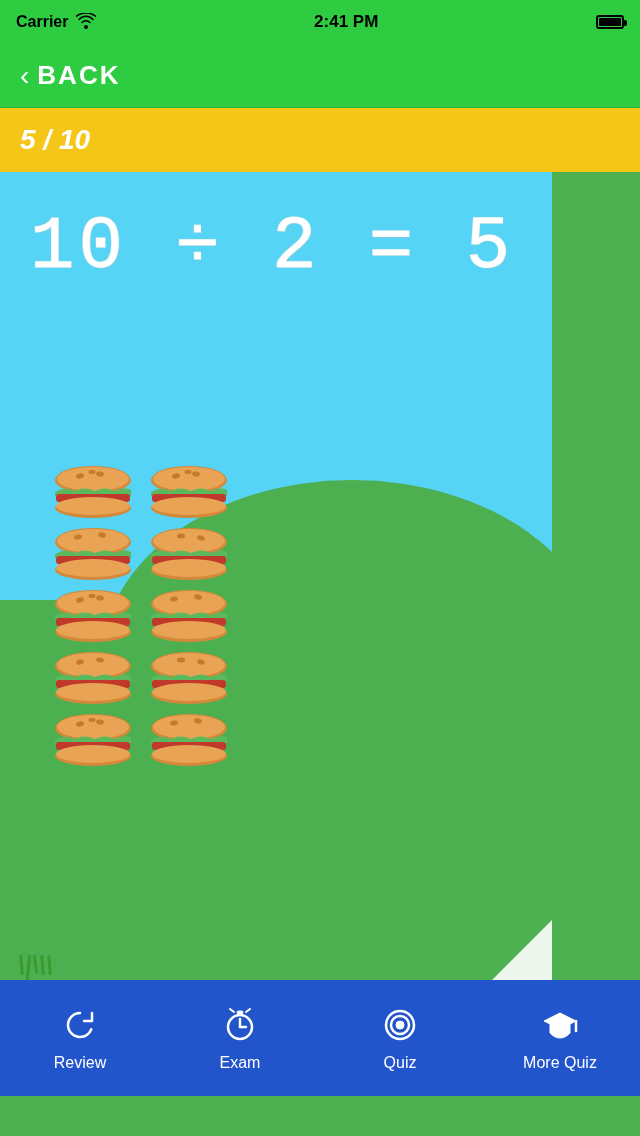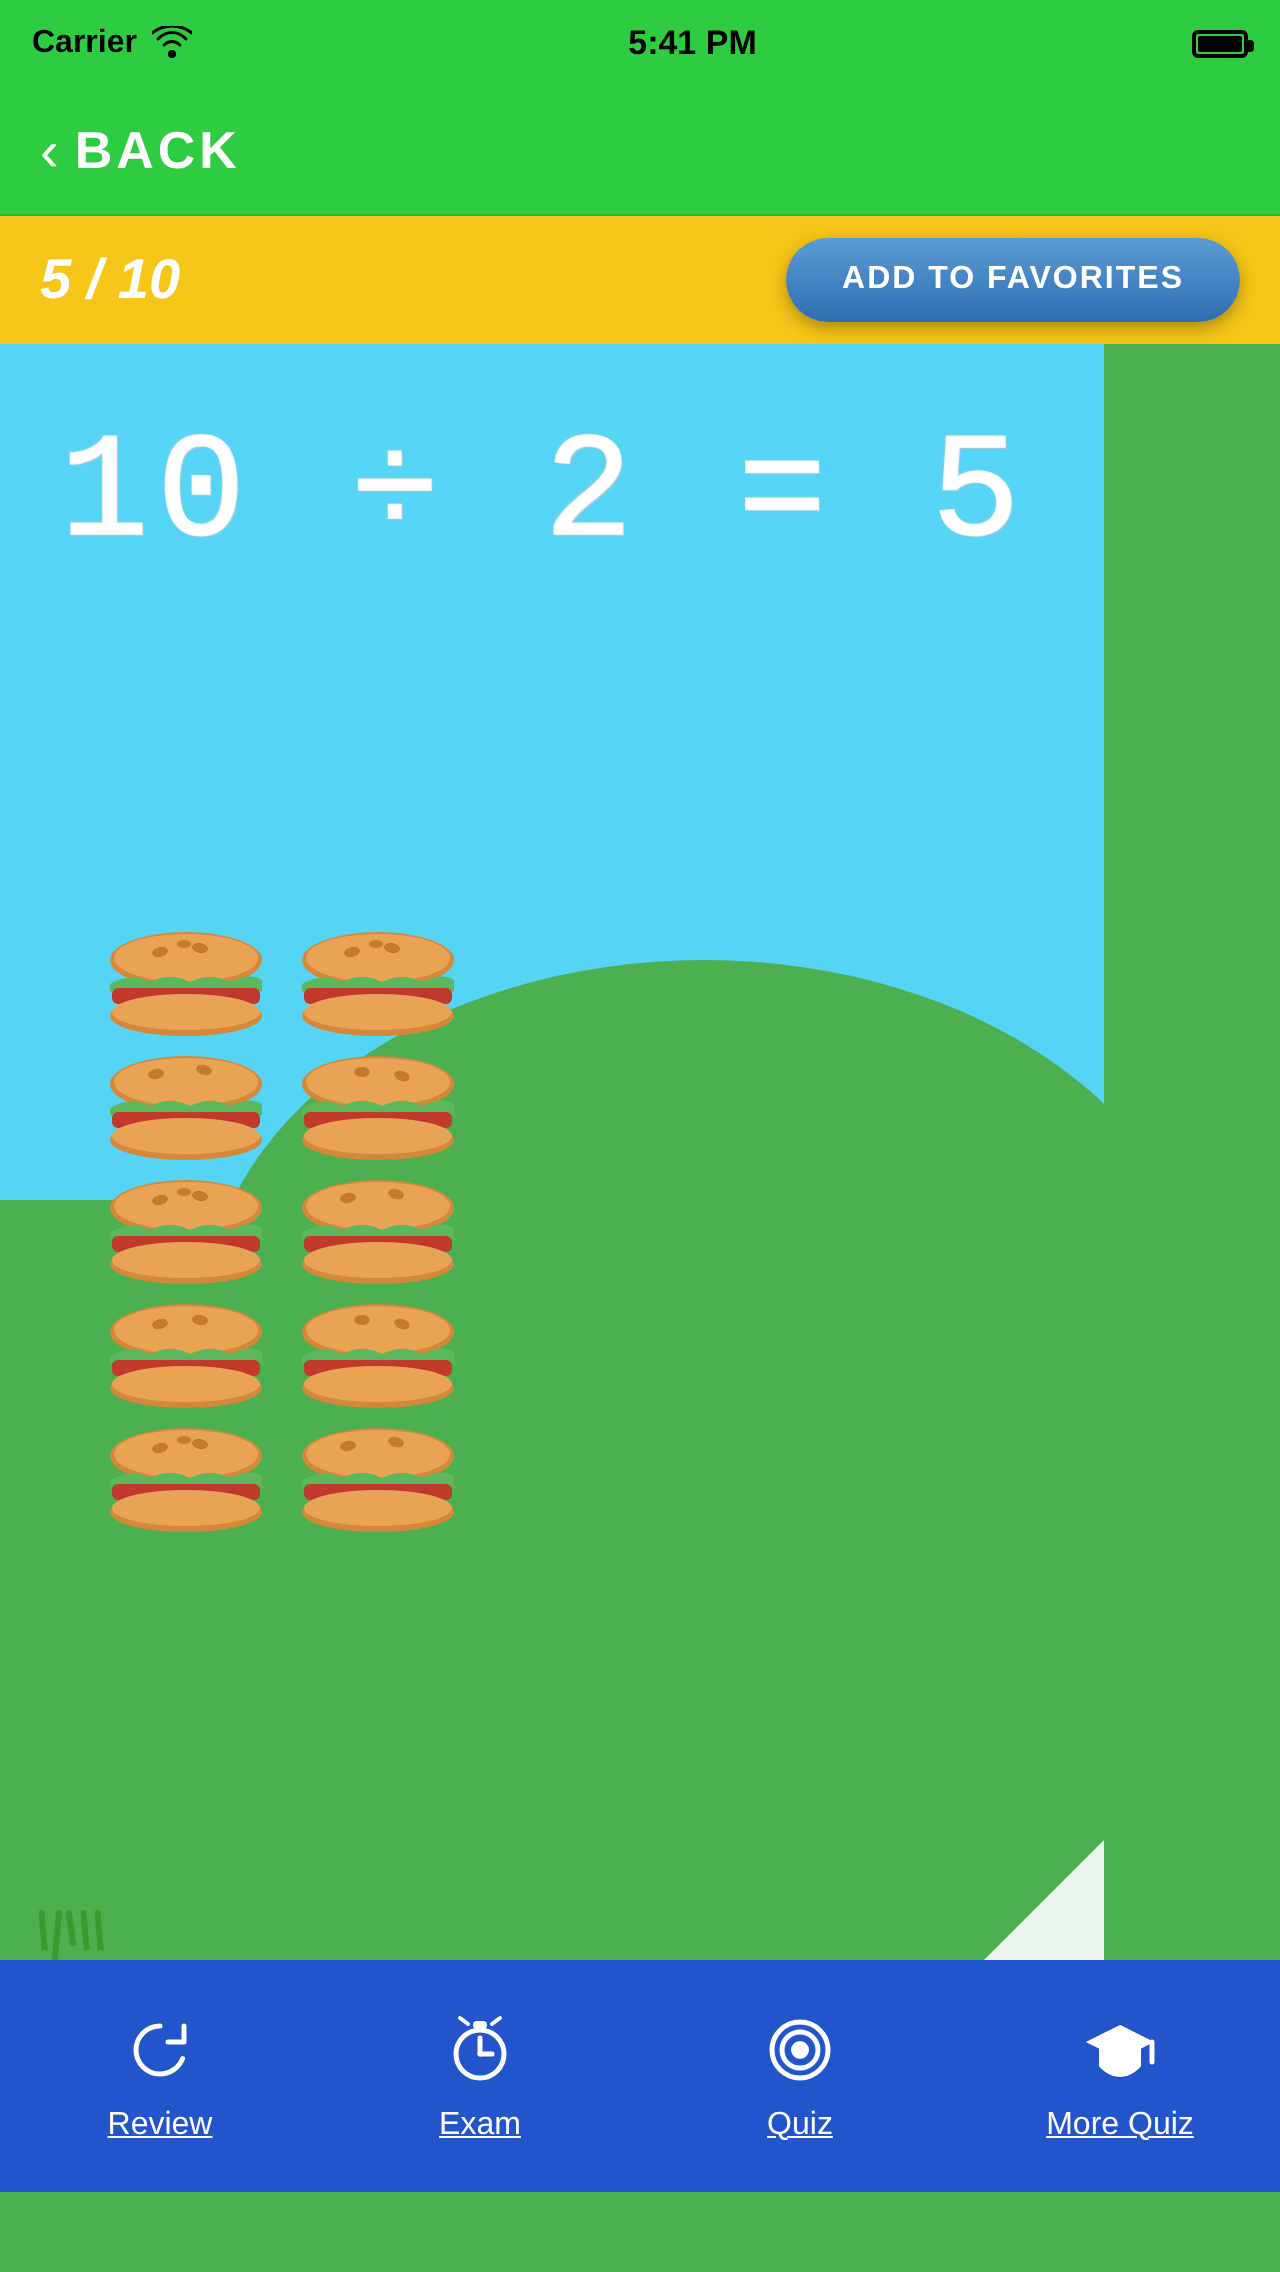--- a/index.html
+++ b/index.html
@@ -257,21 +257,20 @@
       padding: 10px 0 8px;
     }
     .nav-item {
       display: flex;
       flex-direction: column;
       align-items: center;
       gap: 6px;
       cursor: pointer;
       color: white;
       flex: 1;
-      text-decoration: underline;
     }
     .nav-icon {
       font-size: 32px;
       color: white;
       line-height: 1;
     }
     .nav-label {
       font-size: 16px;
       color: white;
       font-weight: 400;
@@ -312,38 +311,37 @@
 <div id="status-bar">
   <div class="status-left">
     <span>Carrier</span>
     <svg width="20" height="16" viewBox="0 0 20 16" fill="none">
       <path d="M10 12a2 2 0 100 4 2 2 0 000-4z" fill="#000"></path>
       <path d="M6 9.5C7.1 8.4 8.5 7.7 10 7.7s2.9.7 4 1.8" stroke="#000" stroke-width="1.5" fill="none" stroke-linecap="round"></path>
       <path d="M3 6.5C5 4.5 7.4 3.3 10 3.3s5 1.2 7 3.2" stroke="#000" stroke-width="1.5" fill="none" stroke-linecap="round"></path>
       <path d="M0 3.5C2.8 1.3 6.3 0 10 0s7.2 1.3 10 3.5" stroke="#000" stroke-width="1.5" fill="none" stroke-linecap="round"></path>
     </svg>
   </div>
-  <div class="status-center">5:41 PM</div>
+  <div class="status-center">2:41 PM</div>
   <div class="status-right">
     <div class="battery-icon">
       <div class="battery-fill"></div>
     </div>
   </div>
 </div>
 
 <div id="nav-bar">
   <div class="back-button">
     <span class="back-chevron">‹</span>
     <span>BACK</span>
   </div>
 </div>
 
 <div id="progress-bar">
   <span class="progress-text">5 / 10</span>
-  <button class="favorites-btn">ADD TO FAVORITES</button>
 </div>
 
 <div id="main-content">
   <div class="sky"></div>
   <div class="hill"></div>
 
   <div class="equation">
     <span class="equation-char sketchy">10 ÷ 2 = 5</span>
   </div>
 

